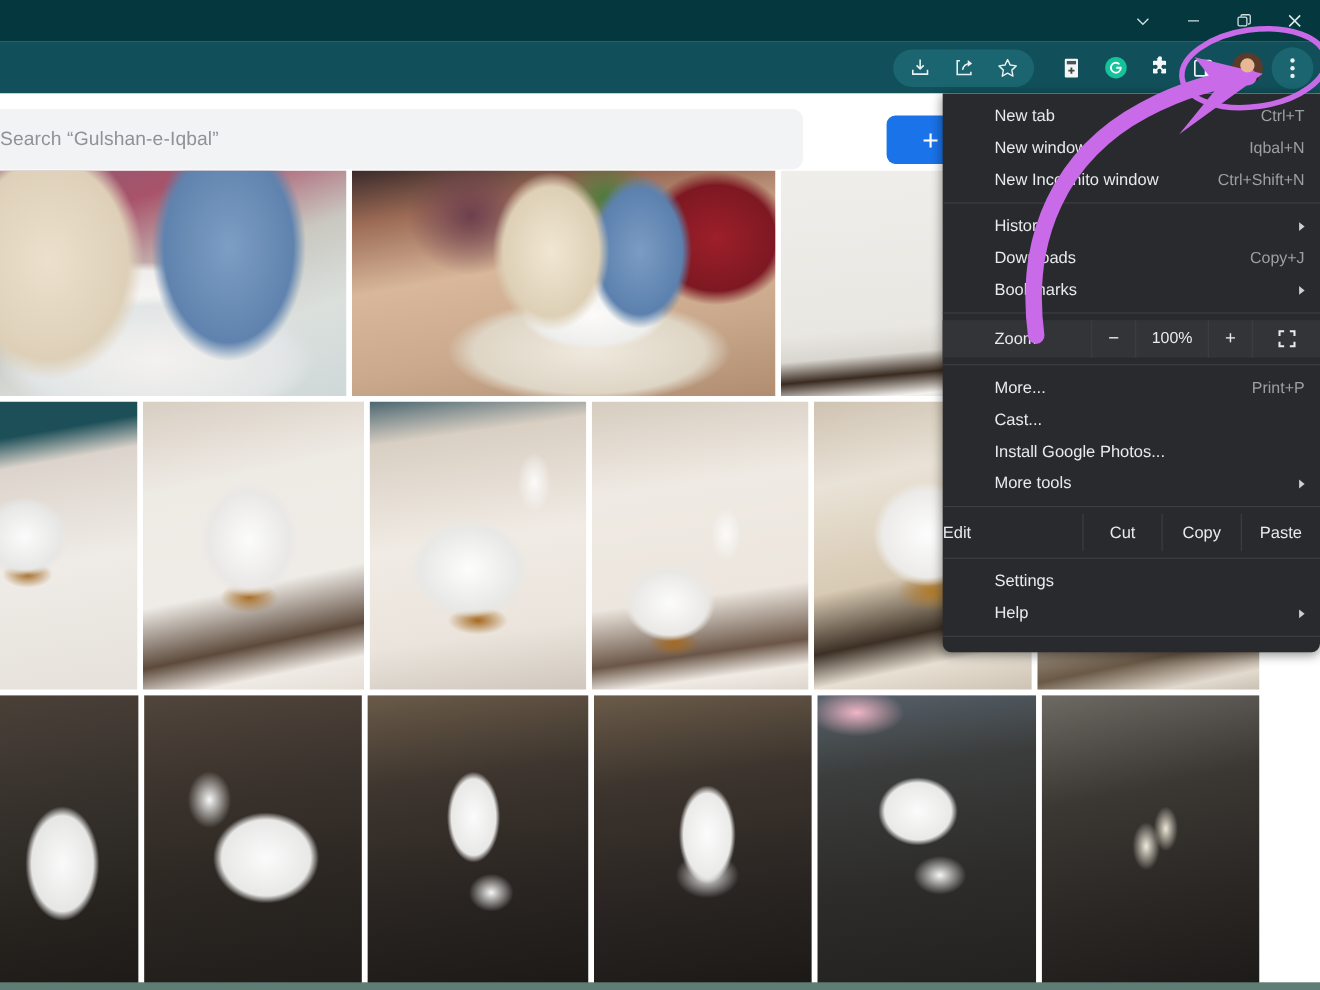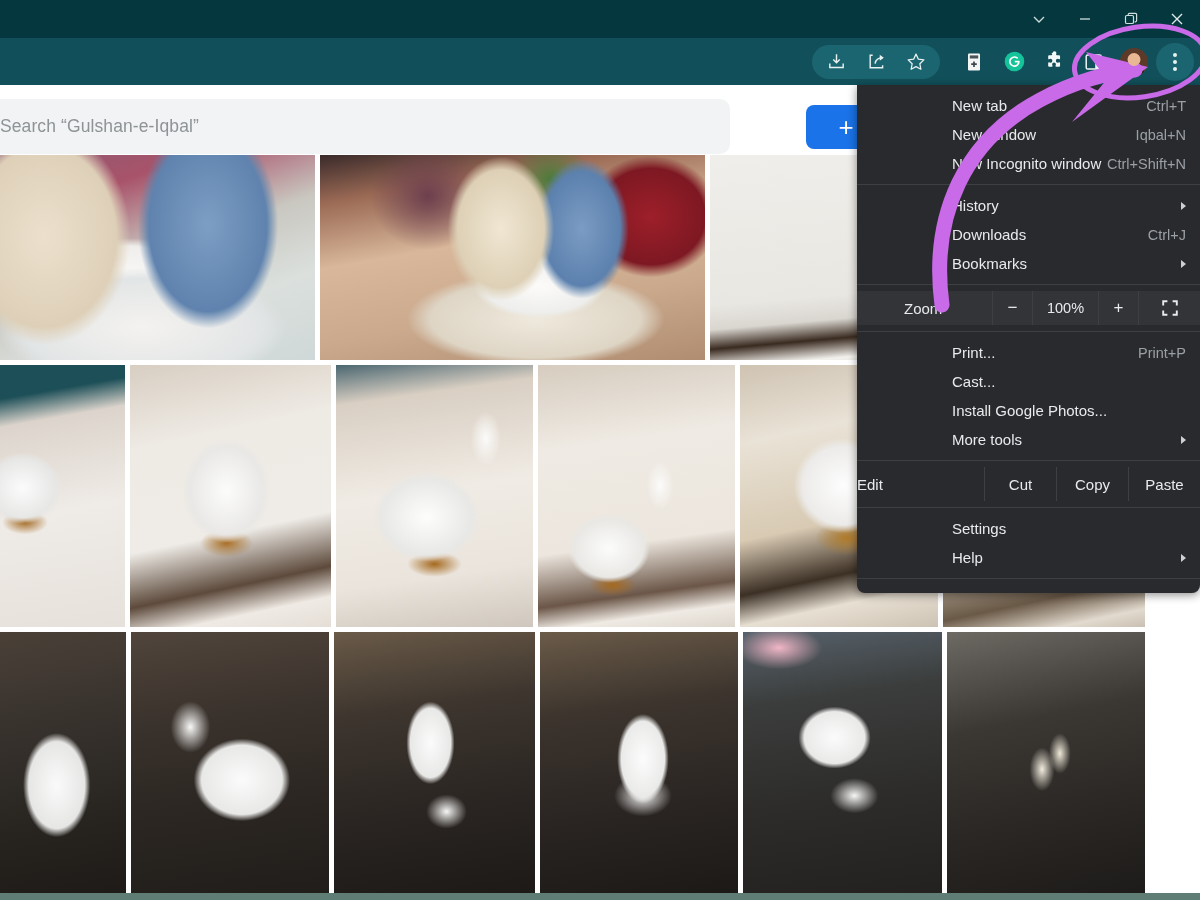--- a/index.html
+++ b/index.html
@@ -99,21 +99,21 @@
   
   #menu{
     position:absolute; left:857px; top:85px; width:343px;
     background:#292a2d; border-radius:0 0 8px 8px;
     box-shadow:0 2px 10px rgba(0,0,0,.45);
     padding:6px 0 8px 0;
     font-size:15px; color:#e8eaed;
   }
   .mi{
     height:29px; display:flex; align-items:center;
-    padding:0 14px 0 47px; position:relative; cursor:default;margin-left:48px;
+    padding:0 14px 0 47px; position:relative; cursor:default;
   }
   .mi .lbl{ flex:1; white-space:nowrap; }
   .mi .acc{ color:#9aa0a6; font-size:14.5px; }
   .mi .arr{
     width:0;height:0;border-left:5px solid #cdd1d5;
     border-top:4.5px solid transparent;border-bottom:4.5px solid transparent;
   }
   .sep{ height:1px; background:#3c4043; margin:6px 0; }
   .zoomrow{
     display:flex; align-items:stretch; height:34px;
@@ -367,21 +367,21 @@
   </div>
 
   <div class="sep"></div>
 
   <div class="mi">
     <span class="lbl">History</span>
     <span class="arr"></span>
   </div>
   <div class="mi">
     <span class="lbl">Downloads</span>
-    <span class="acc">Ctrl+J</span>
+    <span class="acc">Copy+J</span>
   </div>
   <div class="mi">
     <span class="lbl">Bookmarks</span>
     <span class="arr"></span>
   </div>
 
   <div class="sep"></div>
 
   <div class="zoomrow">
     <div class="zlbl">Zoom</div>
@@ -391,21 +391,21 @@
     <div class="zcell zfull">
       <svg width="18" height="18" viewBox="0 0 18 18">
         <path d="M2.2 6.4V2.2h4.2M11.6 2.2h4.2v4.2M15.8 11.6v4.2h-4.2M6.4 15.8H2.2v-4.2" stroke="#e8eaed" stroke-width="1.9" fill="none"></path>
       </svg>
     </div>
   </div>
 
   <div class="sep"></div>
 
   <div class="mi">
-    <span class="lbl">Print...</span>
+    <span class="lbl">More...</span>
     <span class="acc">Print+P</span>
   </div>
   <div class="mi">
     <span class="lbl">Cast...</span>
   </div>
   <div class="mi">
     <span class="lbl">Install Google Photos...</span>
   </div>
   <div class="mi">
     <span class="lbl">More tools</span>

